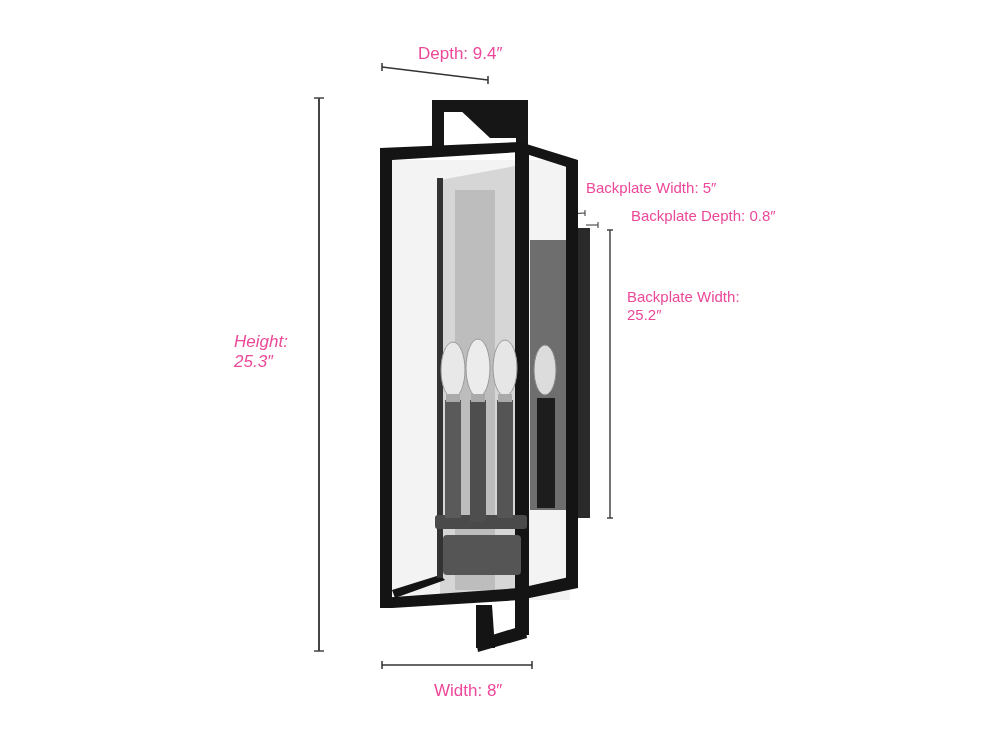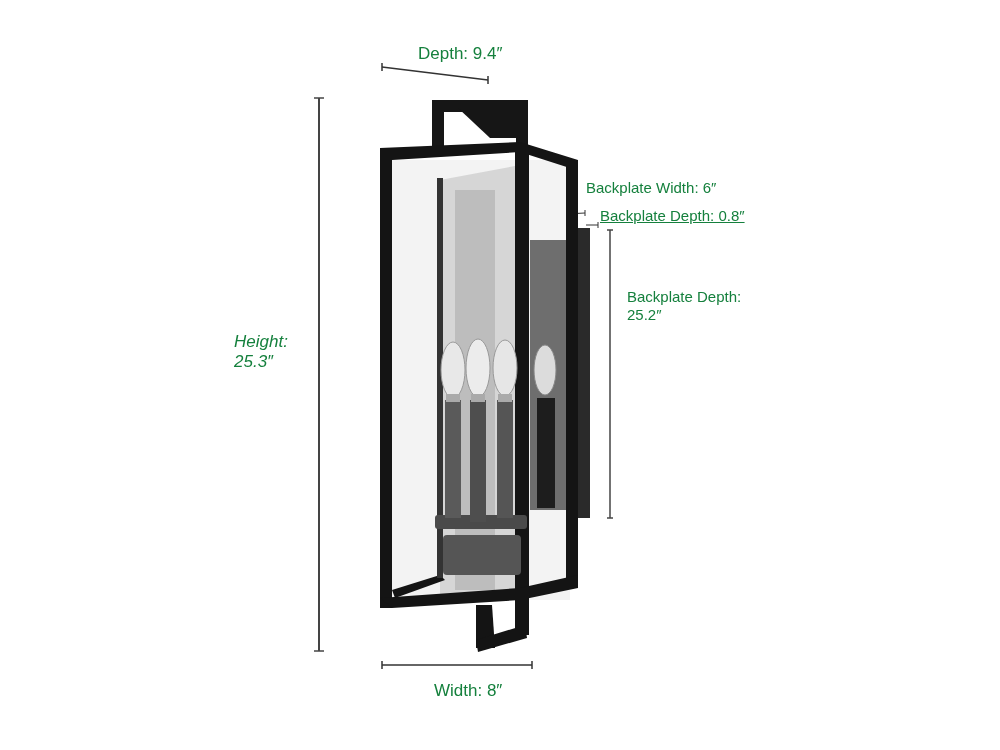--- a/index.html
+++ b/index.html
@@ -1,18 +1,18 @@
 <!DOCTYPE html>
 <html><head>
 <meta charset="utf-8">
 <style>
   html, body { margin:0; padding:0; background:#ffffff; }
   body { width:1000px; height:750px; position:relative; overflow:hidden;
          font-family:"Liberation Sans", "DejaVu Sans", sans-serif; color:#111; }
-  .lbl { position:absolute; font-size:17px; line-height:20px; color:#15803d; white-space:nowrap; }
+  .lbl { position:absolute; font-size:17px; line-height:20px; color:#ec4899; white-space:nowrap; }
   .lbl.small { font-size:15px; line-height:18px; }
   svg.art { position:absolute; left:0; top:0; }
 </style>
 </head>
 <body>
 
 <svg class="art" width="1000" height="750" viewBox="0 0 1000 750">
 
   <g stroke="#333" stroke-width="1.5">
     <line x1="382" y1="67" x2="488" y2="80"></line>
@@ -102,20 +102,20 @@
 
 <div class="lbl" style="left:418px; top:44px;">Depth: 9.4″</div>
 
 <div class="lbl" style="left:234px; top:332px;font-style:italic;">
   <div>Height:</div>
   <div>25.3″</div>
 </div>
 
 <div class="lbl" style="left:434px; top:681px;">Width: 8″</div>
 
-<div class="lbl small" style="left:586px; top:179px;">Backplate Width: 6″</div>
+<div class="lbl small" style="left:586px; top:179px;">Backplate Width: 5″</div>
 
-<div class="lbl small" style="left:600px; top:207px;text-decoration:underline;">Backplate Depth: 0.8″</div>
+<div class="lbl small" style="left:631px; top:207px;">Backplate Depth: 0.8″</div>
 
 <div class="lbl small" style="left:627px; top:288px;">
-  <div>Backplate Depth:</div>
+  <div>Backplate Width:</div>
   <div>25.2″</div>
 </div>
 
 </body></html>

